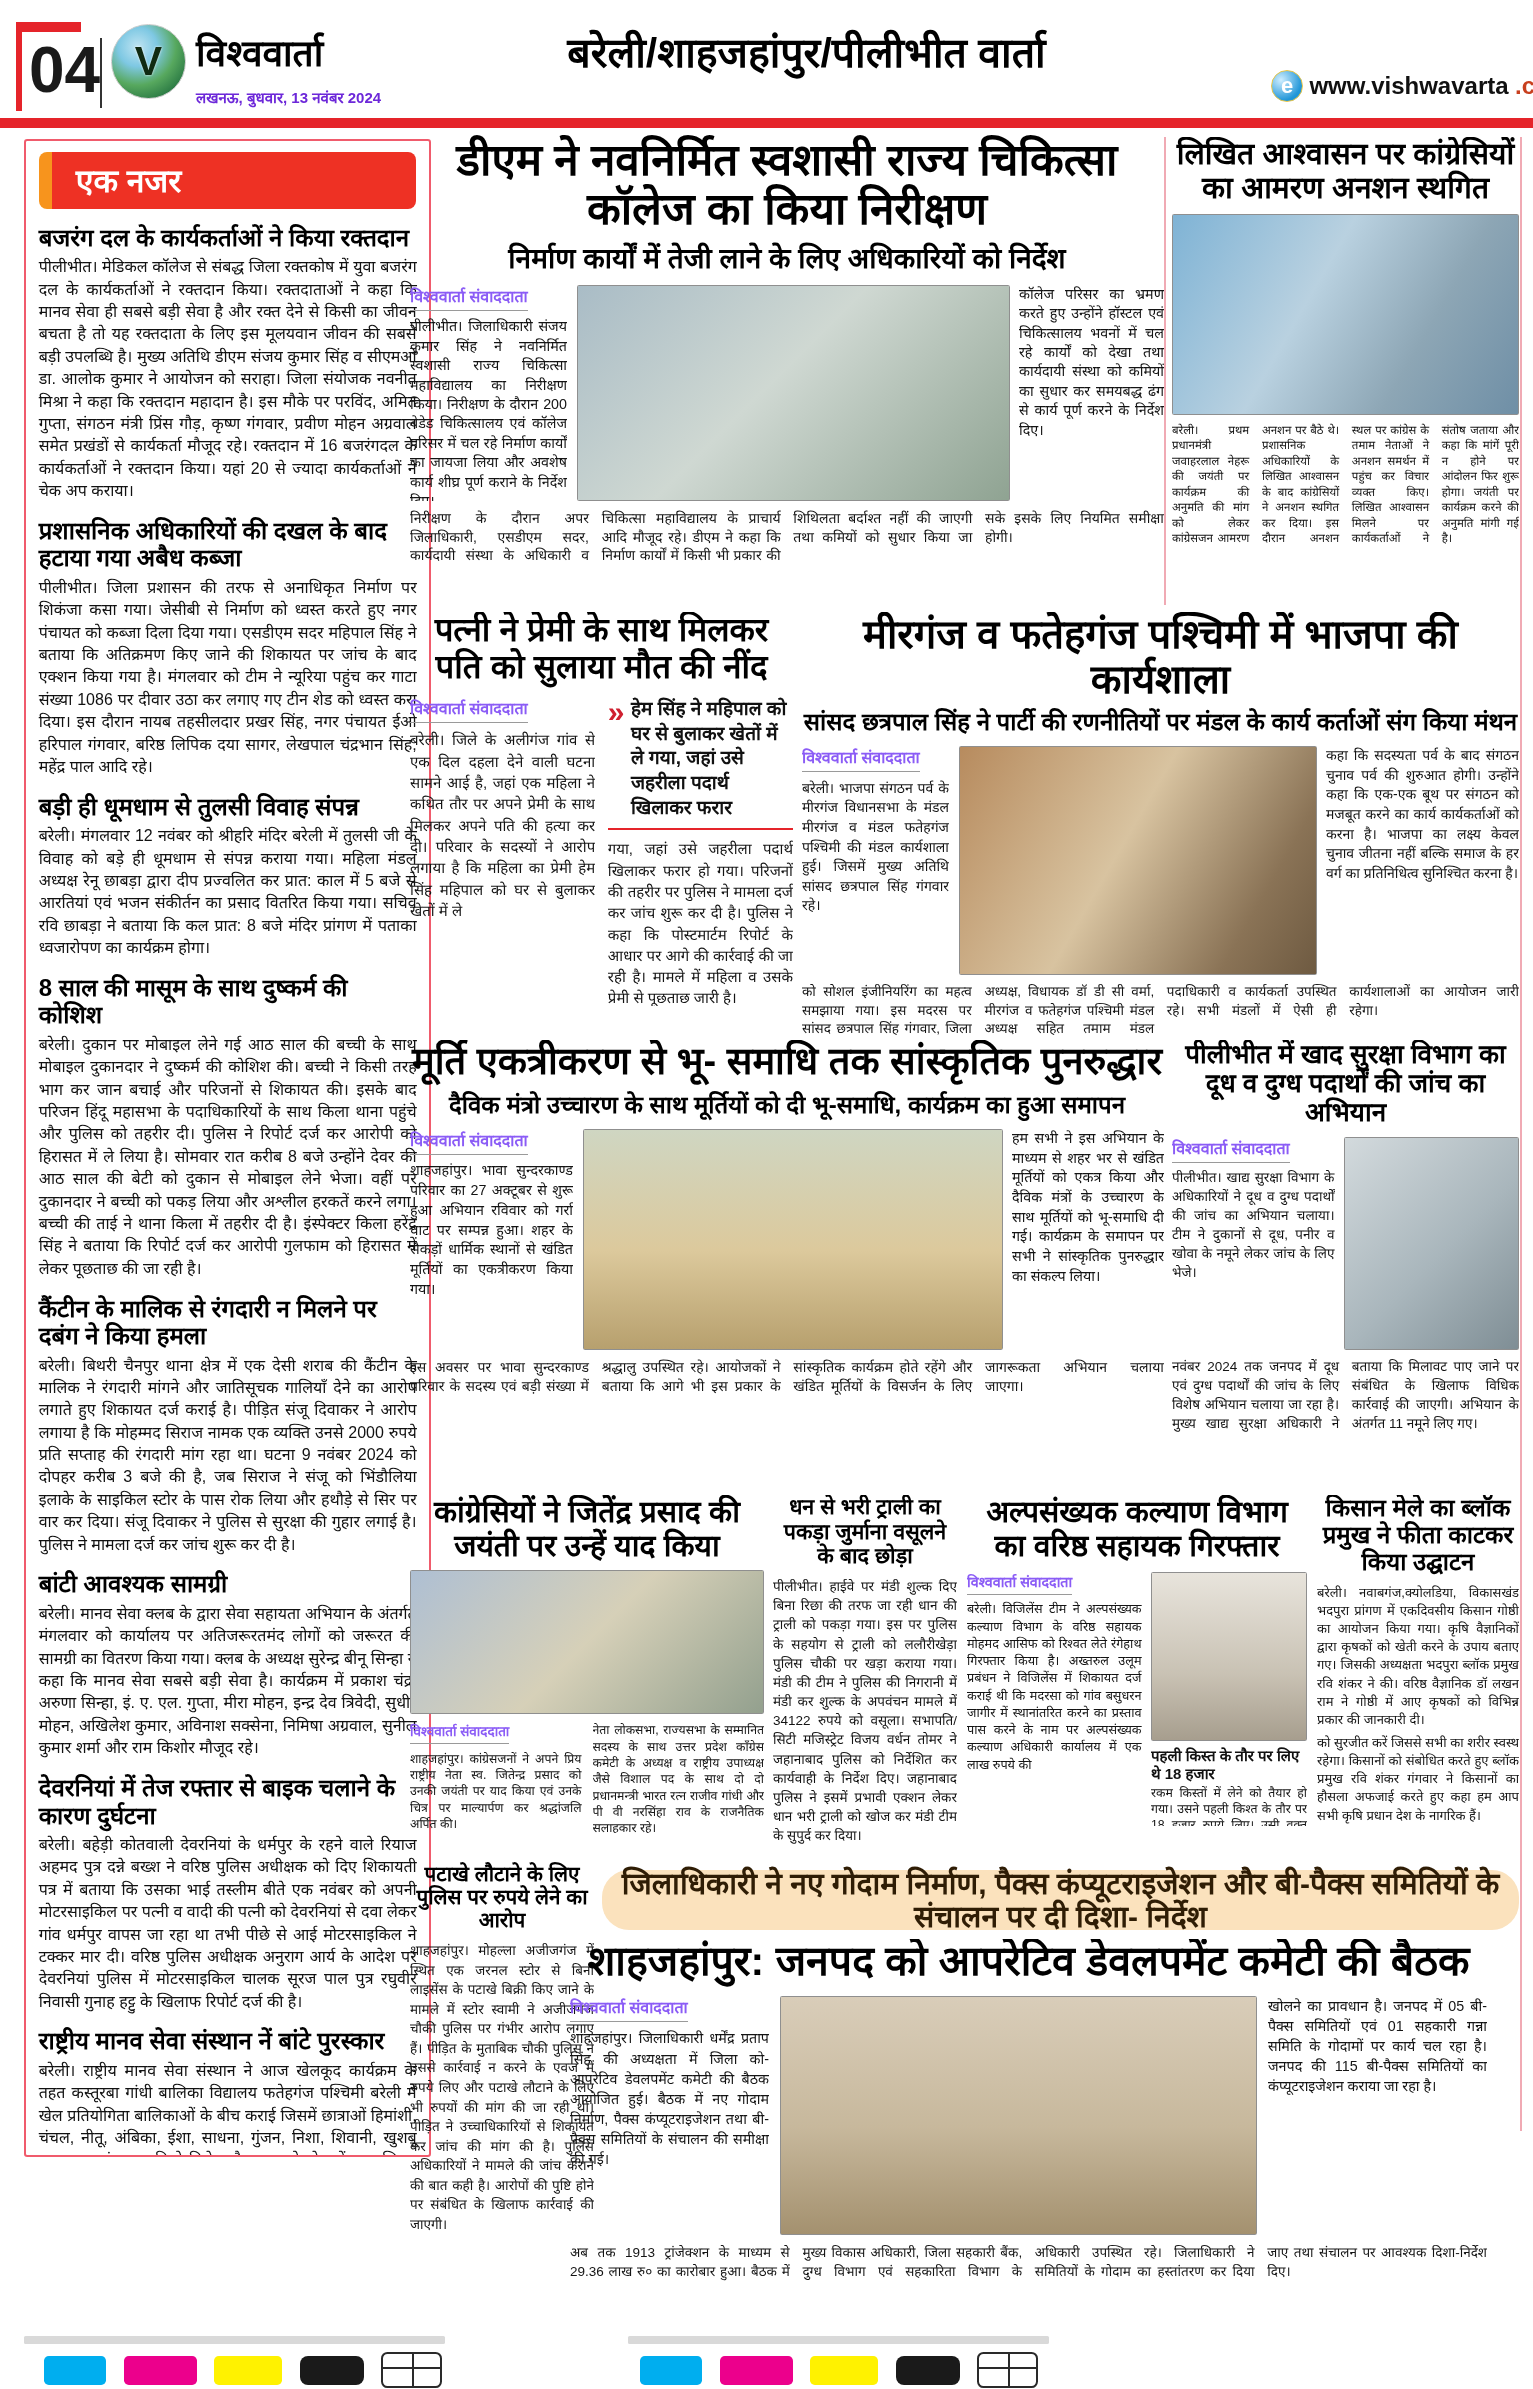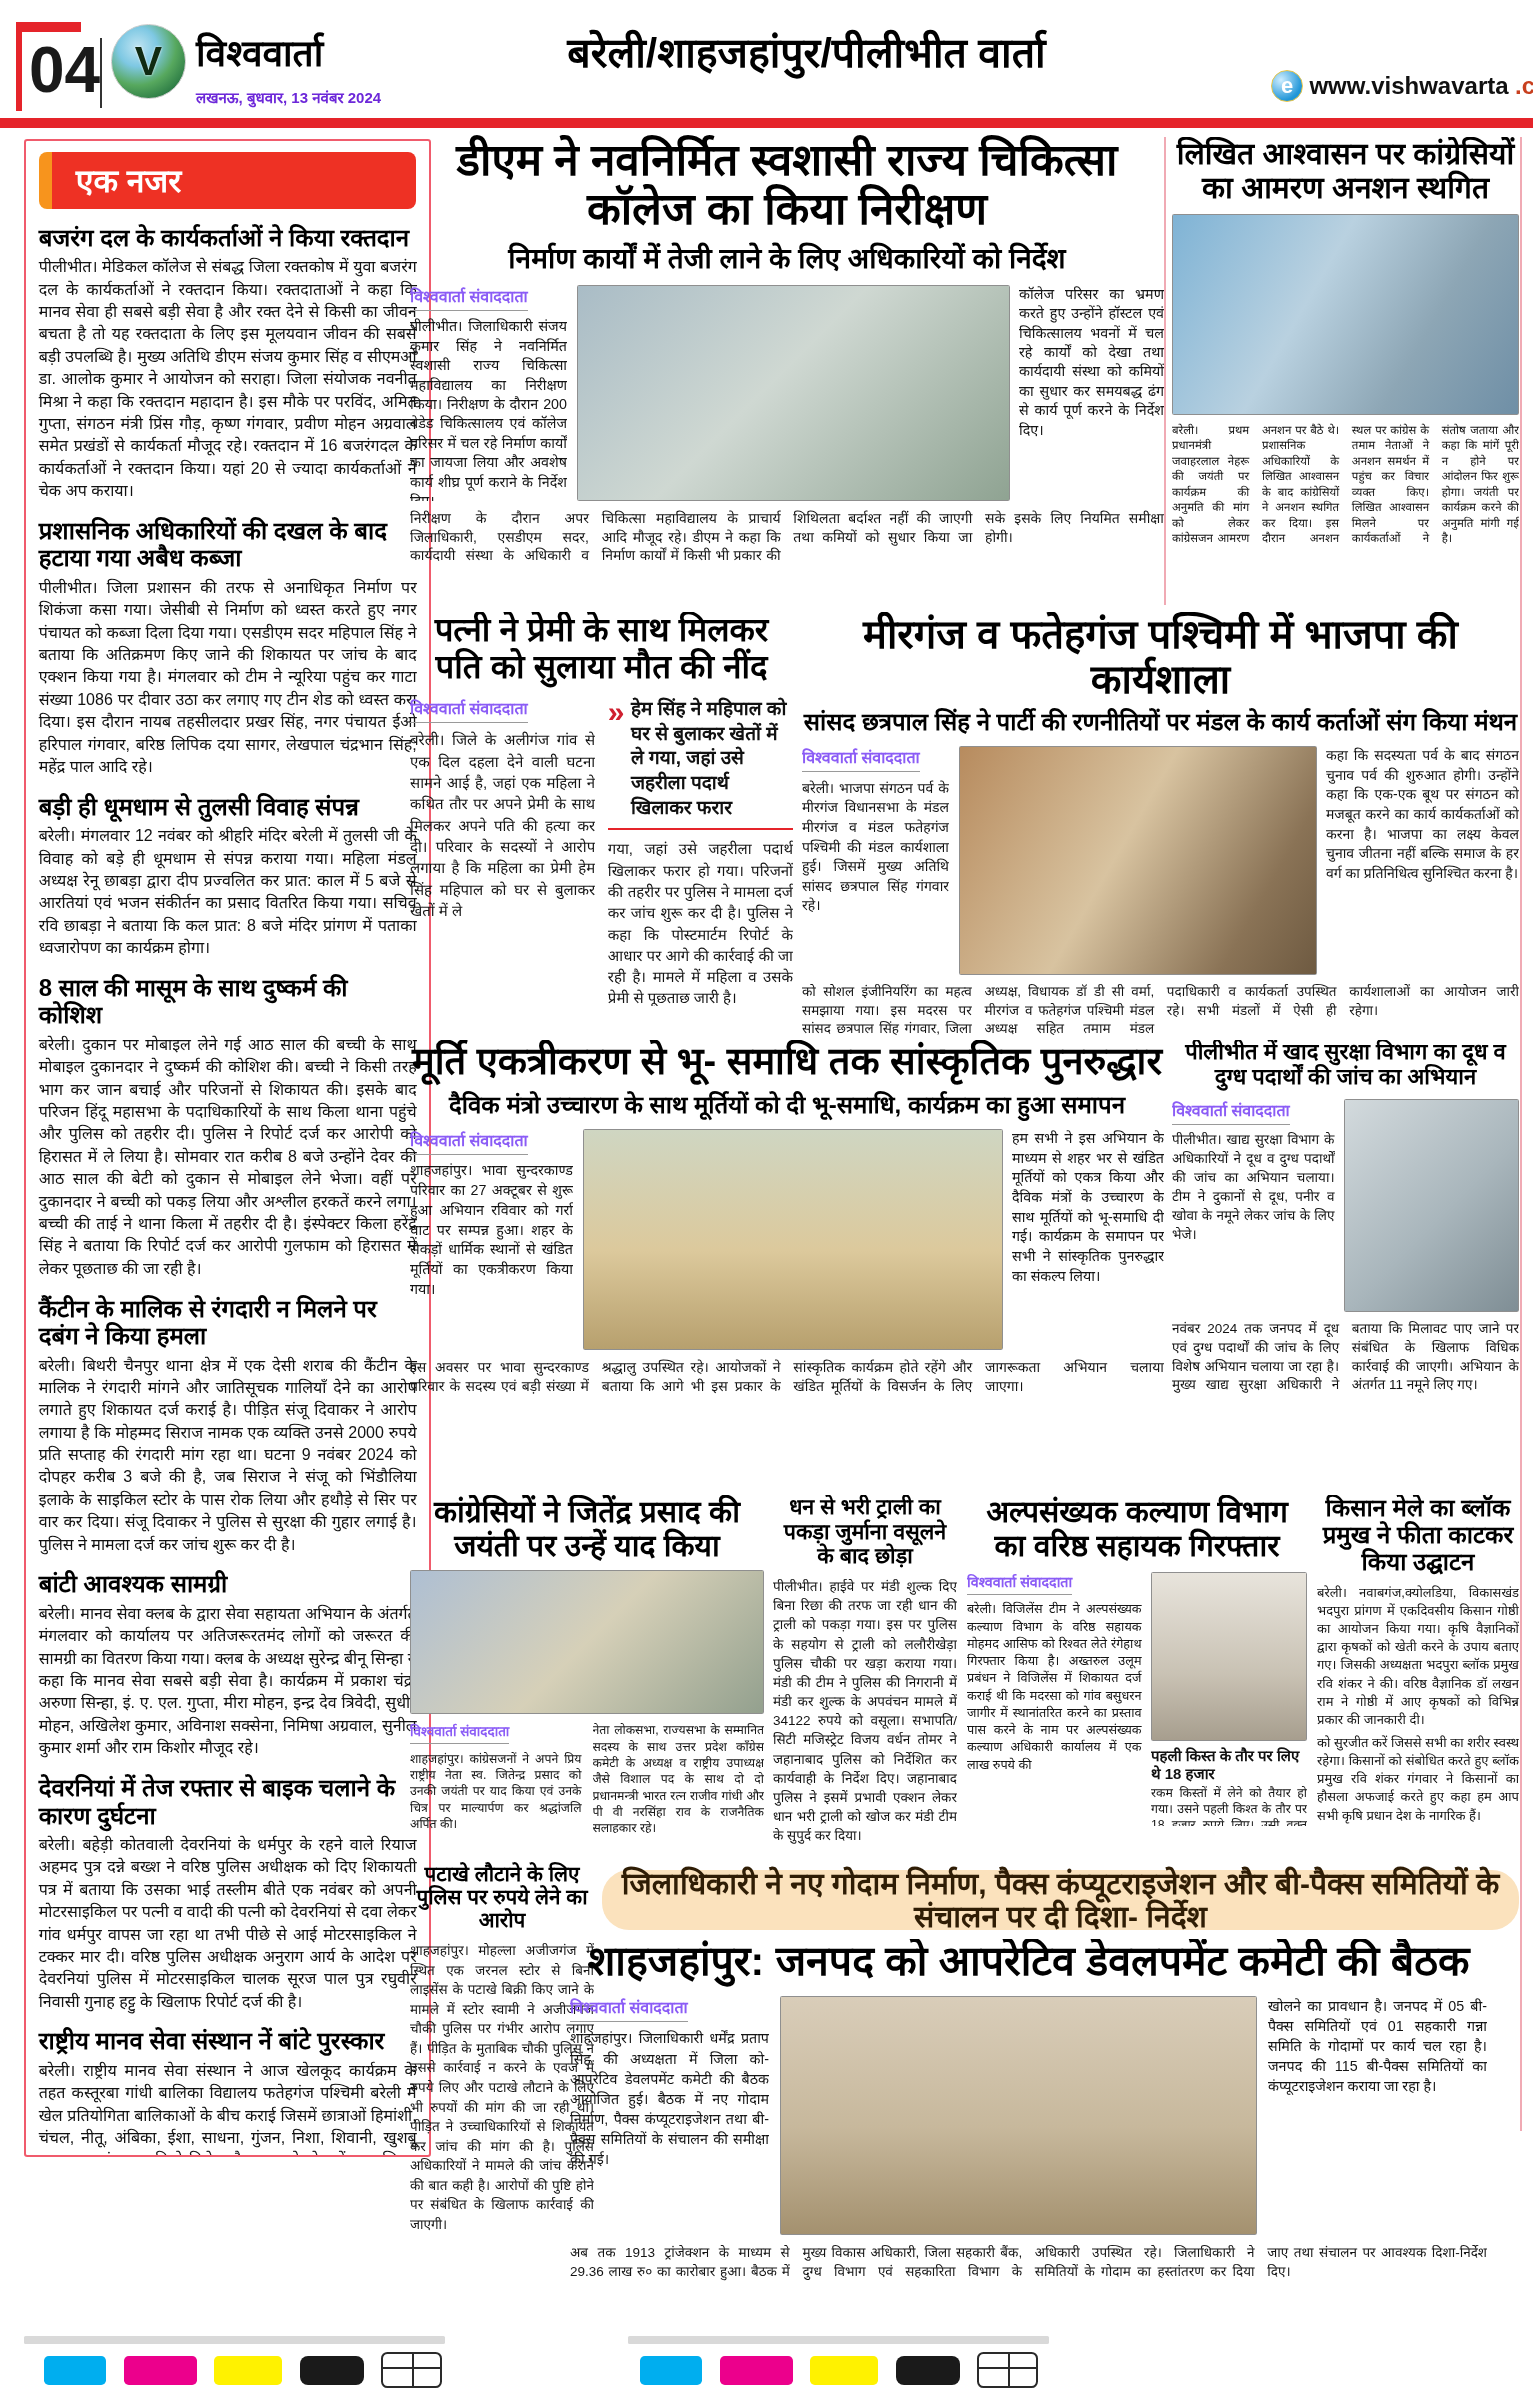--- a/index.html
+++ b/index.html
@@ -180,21 +180,21 @@
         <span class="byline">विश्ववार्ता संवाददाता</span>
         <div class="bodytxt" style="font-size:14.3px;line-height:1.38;">शाहजहांपुर। भावा सुन्दरकाण्ड परिवार का 27 अक्टूबर से शुरू हुआ अभियान रविवार को गर्रा घाट पर सम्पन्न हुआ। शहर के सैकड़ों धार्मिक स्थानों से खंडित मूर्तियों का एकत्रीकरण किया गया।</div>
       </div>
       <div class="photo" style="background:linear-gradient(180deg,#cfd6c2 0%,#dcc99c 55%,#b7a06e 100%);"></div>
       <div class="bodytxt clip" style="font-size:14.3px;line-height:1.38;">हम सभी ने इस अभियान के माध्यम से शहर भर से खंडित मूर्तियों को एकत्र किया और दैविक मंत्रों के उच्चारण के साथ मूर्तियों को भू-समाधि दी गई। कार्यक्रम के समापन पर सभी ने सांस्कृतिक पुनरुद्धार का संकल्प लिया।</div>
     </div>
     <div class="bodytxt cols4 clip" style="font-size:14px;line-height:1.35;margin-top:8px;height:95px;">इस अवसर पर भावा सुन्दरकाण्ड परिवार के सदस्य एवं बड़ी संख्या में श्रद्धालु उपस्थित रहे। आयोजकों ने बताया कि आगे भी इस प्रकार के सांस्कृतिक कार्यक्रम होते रहेंगे और खंडित मूर्तियों के विसर्जन के लिए जागरूकता अभियान चलाया जाएगा।</div>
   </div>
 
   <div class="abs clip" style="left:1172px;top:1040px;width:347px;height:447px;">
-    <div class="hl" style="font-size:22px;">पीलीभीत में खाद सुरक्षा विभाग का दूध व दुग्ध पदार्थों की जांच का अभियान</div>
+    <div class="hl" style="font-size:26px;">पीलीभीत में खाद सुरक्षा विभाग का दूध व दुग्ध पदार्थों की जांच का अभियान</div>
     <div style="display:grid;grid-template-columns:1fr 175px;gap:9.5px;margin-top:9.5px;height:213px;">
       <div class="clip">
         <span class="byline">विश्ववार्ता संवाददाता</span>
         <div class="bodytxt" style="font-size:13.5px;line-height:1.4;">पीलीभीत। खाद्य सुरक्षा विभाग के अधिकारियों ने दूध व दुग्ध पदार्थों की जांच का अभियान चलाया। टीम ने दुकानों से दूध, पनीर व खोवा के नमूने लेकर जांच के लिए भेजे।</div>
       </div>
       <div class="photo" style="background:linear-gradient(135deg,#d3dadd 0%,#a9b6bc 55%,#7f8e95 100%);"></div>
     </div>
     <div class="bodytxt cols2 clip" style="font-size:13.5px;line-height:1.4;margin-top:8px;height:127px;">नवंबर 2024 तक जनपद में दूध एवं दुग्ध पदार्थों की जांच के लिए विशेष अभियान चलाया जा रहा है। मुख्य खाद्य सुरक्षा अधिकारी ने बताया कि मिलावट पाए जाने पर संबंधित के खिलाफ विधिक कार्रवाई की जाएगी। अभियान के अंतर्गत 11 नमूने लिए गए।</div>
   </div>
 

